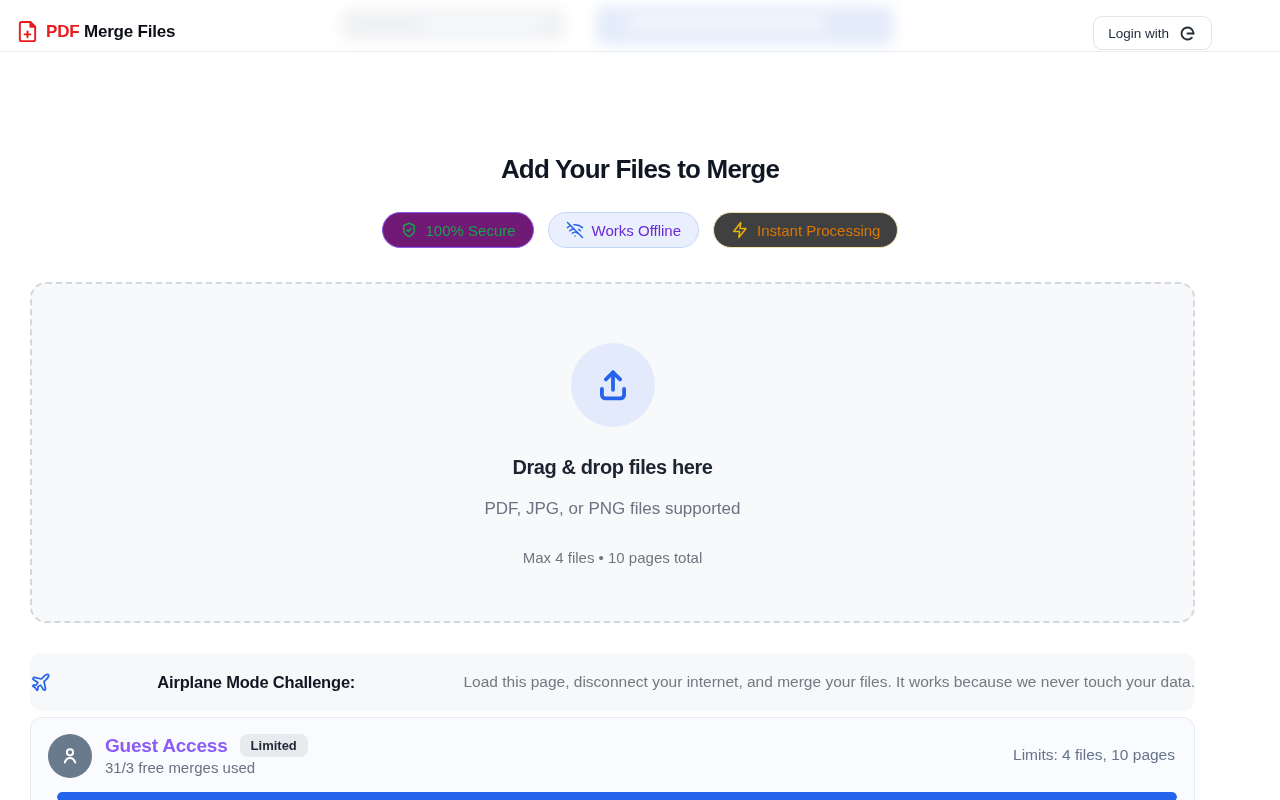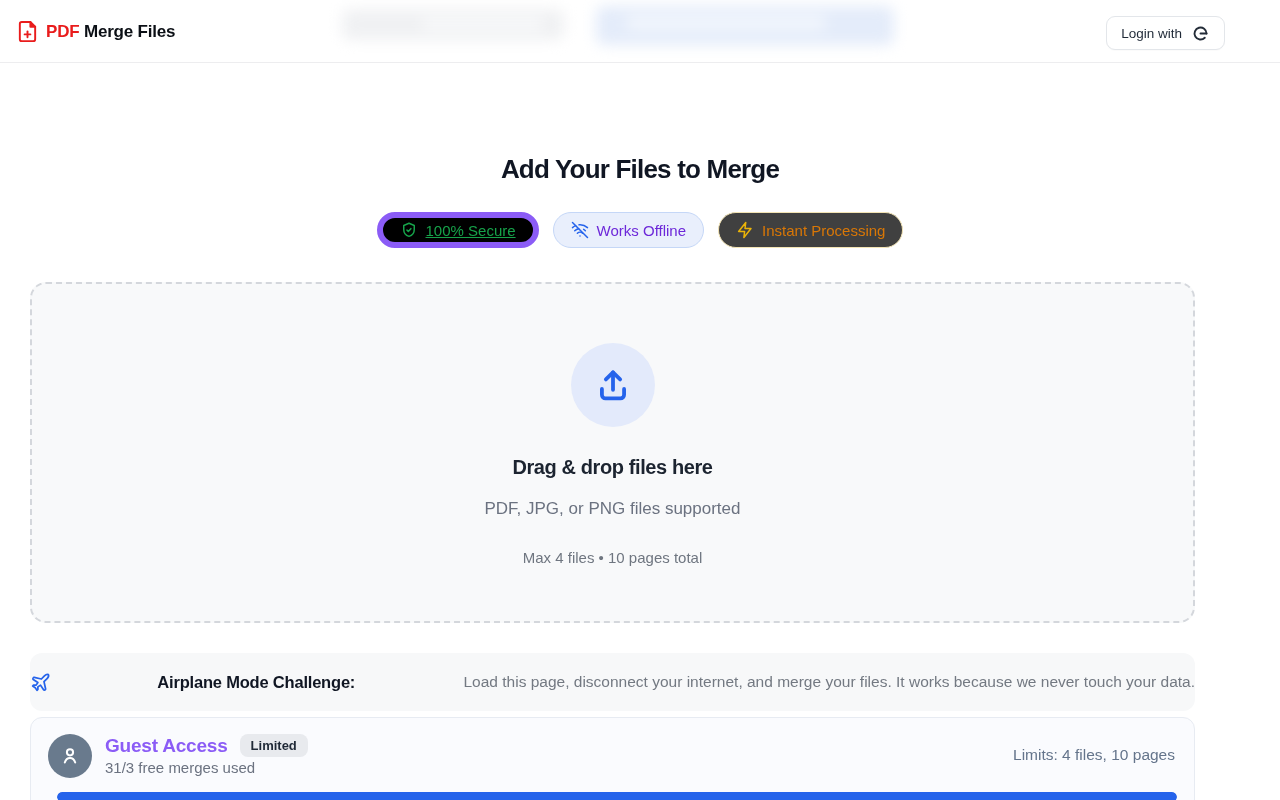--- a/index.html
+++ b/index.html
@@ -7,37 +7,37 @@
   body {
     font-family: "Liberation Sans", "DejaVu Sans", sans-serif;
     background: #ffffff;
     color: #111827;
     position: relative;
   }
   .page { position: relative; width: 1280px; height: 800px; }
 
   
   .header {
-    position: absolute; left: 0; top: 0; width: 1280px; height: 63px;
+    position: absolute; left: 0; top: 0; width: 1280px; height: 52px;
     background: #ffffff; border-bottom: 1px solid #ededef;
   }
   .logo {
     position: absolute; left: 16px; top: 20px;
     display: flex; align-items: center; gap: 7px;
     font-size: 17px; font-weight: 700; letter-spacing: -0.2px;
   }
   .logo .pdf { color: #e91c1c; }
   .logo .rest { color: #0b0f15; }
   .blur-block { position: absolute; filter: blur(7px); border-radius: 8px; }
   .blur1 { left: 342px; top: 9px; width: 222px; height: 31px; background: #f0f1f3; }
   .blur1::after { content:""; position:absolute; left: 80px; top: 10px; width: 120px; height: 10px; background:#fafbfc; border-radius: 4px; }
   .blur2 { left: 596px; top: 6px; width: 298px; height: 39px; background: #e4ecfa; }
   .blur2::after { content:""; position:absolute; left: 30px; top: 10px; width: 200px; height: 14px; background:#f3f7fd; border-radius: 6px; }
   .login-btn {
-    position: absolute; right: 55px; top: 16px; height: 34px;
+    position: absolute; right: 68px; top: 16px; height: 34px;
     display: flex; align-items: center; gap: 9px; padding: 0 14px;
     background: #fff; border: 1px solid #e3e6ea; border-radius: 9px;
     font-size: 13.5px; font-weight: 500; color: #1f2937; cursor: pointer;
     box-shadow: 0 1px 1px rgba(0,0,0,0.02);
   }
 
   
   .hero-title {
     position: absolute; left: 0; top: 154px; width: 1280px;
     text-align: center; font-size: 26px; font-weight: 700;
@@ -45,21 +45,21 @@
   }
   .badges {
     position: absolute; left: 0; top: 212px; width: 1280px;
     display: flex; justify-content: center; gap: 14px;
   }
   .badge {
     display: inline-flex; align-items: center; gap: 8px;
     height: 36px; padding: 0 17px; border-radius: 18px;
     font-size: 15px; font-weight: 500;
   }
-  .badge-secure  { background: #000000; border: 6px solid #8b5cf6; color: #16a34a; text-decoration: underline; }
+  .badge-secure  { background: #701a75; border: 1px solid #8b5cf6; color: #16a34a; }
   .badge-offline { background: #e9effc; border: 1px solid #c5d7f7; color: #6d28d9; }
   .badge-instant { background: #404040; border: 1px solid #f3e4b4; color: #d97706; }
 
   
   .dropzone {
     position: absolute; left: 30px; top: 282px; width: 1165px; height: 341px;
     background: #f8f9fa; border: 2px dashed #d4d7dc; border-radius: 16px;
     text-align: center; cursor: pointer;
   }
   .upload-circle {

